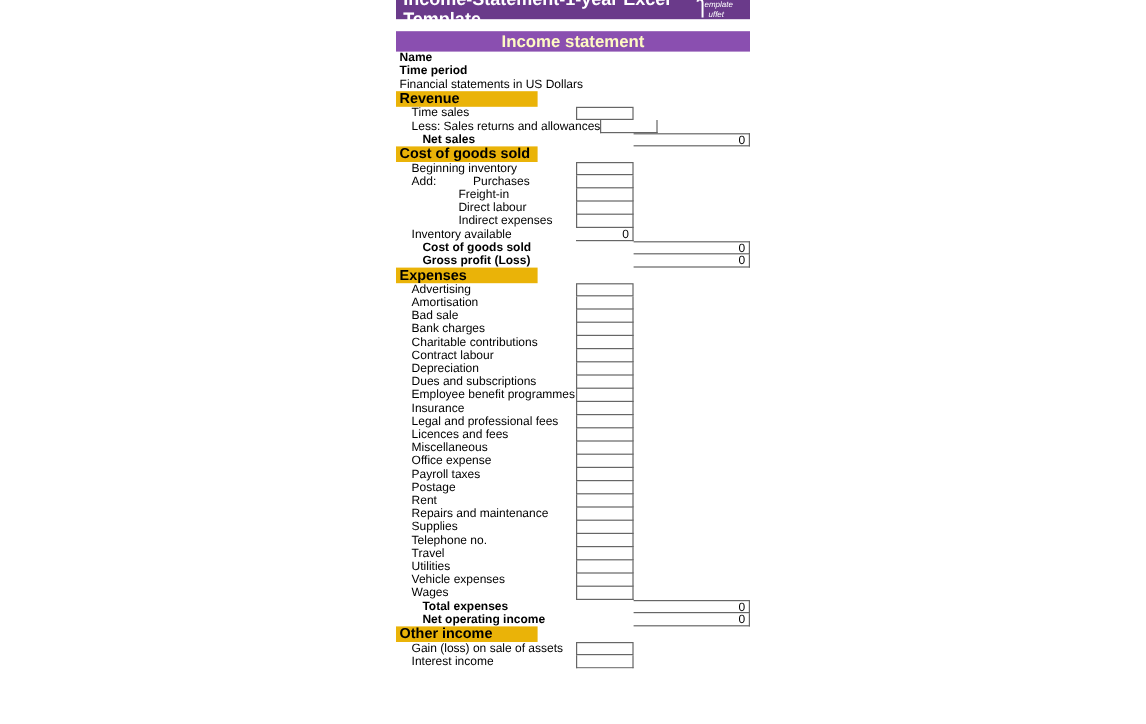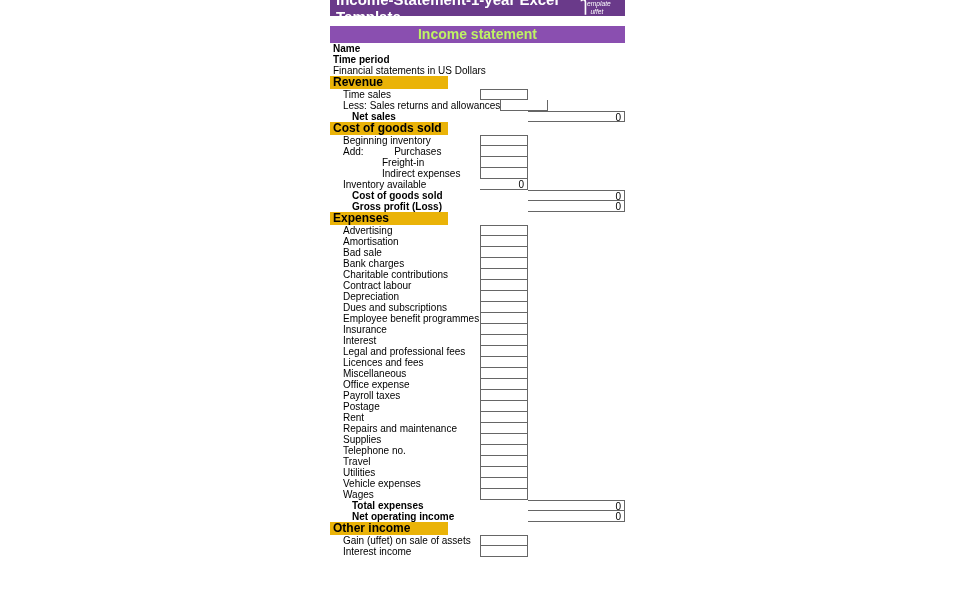--- a/index.html
+++ b/index.html
@@ -1,21 +1,21 @@
 <!DOCTYPE html>
 <html><head>
 <meta charset="utf-8">
 <style>
 body{margin:0;font-family:Arial,Helvetica,sans-serif;font-size:10px;background:#fff;color:#000;width:955px}
 .sheet{width:295px;margin-left:330px}
 .titlebar{background:#6a3a8a;color:#fff;height:16px;display:flex;align-items:center;justify-content:space-between;padding:0 6px}
 .titlebar .t{font-weight:bold;font-size:15px}
 .logo{width:50px;height:24px;position:relative}
 .logo svg{width:100%;height:100%}
-.stmt-head{background:#8a4fb0;color:#bef264;text-align:center;font-weight:bold;font-size:14px;height:17px;line-height:17px;margin-top:10px}
+.stmt-head{background:#8a4fb0;color:#fef9c3;text-align:center;font-weight:bold;font-size:14px;height:17px;line-height:17px;margin-top:10px}
 .row{display:flex;height:11px;line-height:11px}
 .row>div{box-sizing:border-box}
 .label{flex:0 0 150px;padding-left:3px;white-space:nowrap;overflow:visible}
 .cellA{flex:0 0 48px;text-align:right;padding-right:3px}
 .cellB{flex:0 0 97px;text-align:right;padding-right:3px}
 .section{background:#eab308;font-weight:bold;font-size:12px;height:13px;line-height:13px;padding-left:3px}
 .bold{font-weight:bold}
 .ind1{padding-left:13px}
 .ind2{padding-left:22px}
 .ind3{padding-left:52px}
@@ -80,20 +80,25 @@
       <div class="label ind1"><span>Add:</span>&nbsp;&nbsp;&nbsp;&nbsp;&nbsp;&nbsp;&nbsp;&nbsp;&nbsp;&nbsp;&nbsp;<span>Purchases</span></div>
       <div class="cellA box"></div>
       <div class="cellB"></div>
     </div>
   <div class="row">
       <div class="label ind3">Freight-in</div>
       <div class="cellA box"></div>
       <div class="cellB"></div>
     </div>
   <div class="row">
+      <div class="label ind3">Direct labour</div>
+      <div class="cellA box"></div>
+      <div class="cellB"></div>
+    </div>
+  <div class="row">
       <div class="label ind3">Indirect expenses</div>
       <div class="cellA box"></div>
       <div class="cellB"></div>
     </div>
   <div class="row">
       <div class="label ind1">Inventory available</div>
       <div class="cellA calc">0</div>
       <div class="cellB"></div>
     </div>
   <div class="row">
@@ -153,25 +158,20 @@
         <div class="label ind1">Employee benefit programmes</div>
         <div class="cellA box"></div>
         <div class="cellB"></div>
       </div>
       <div class="row">
         <div class="label ind1">Insurance</div>
         <div class="cellA box"></div>
         <div class="cellB"></div>
       </div>
       <div class="row">
-        <div class="label ind1">Interest</div>
-        <div class="cellA box"></div>
-        <div class="cellB"></div>
-      </div>
-      <div class="row">
         <div class="label ind1">Legal and professional fees</div>
         <div class="cellA box"></div>
         <div class="cellB"></div>
       </div>
       <div class="row">
         <div class="label ind1">Licences and fees</div>
         <div class="cellA box"></div>
         <div class="cellB"></div>
       </div>
       <div class="row">
@@ -241,21 +241,21 @@
       <div class="cellB calc calctop">0</div>
     </div>
   <div class="row">
       <div class="label ind2 bold">Net operating income</div>
       <div class="cellA"></div>
       <div class="cellB calc">0</div>
     </div>
 
   <div class="section" style="width:115px">Other income</div>
   <div class="row">
-      <div class="label ind1">Gain (uffet) on sale of assets</div>
+      <div class="label ind1">Gain (loss) on sale of assets</div>
       <div class="cellA box boxtop"></div>
       <div class="cellB"></div>
     </div>
   <div class="row">
       <div class="label ind1">Interest income</div>
       <div class="cellA box"></div>
       <div class="cellB"></div>
     </div>
 
 </div>

